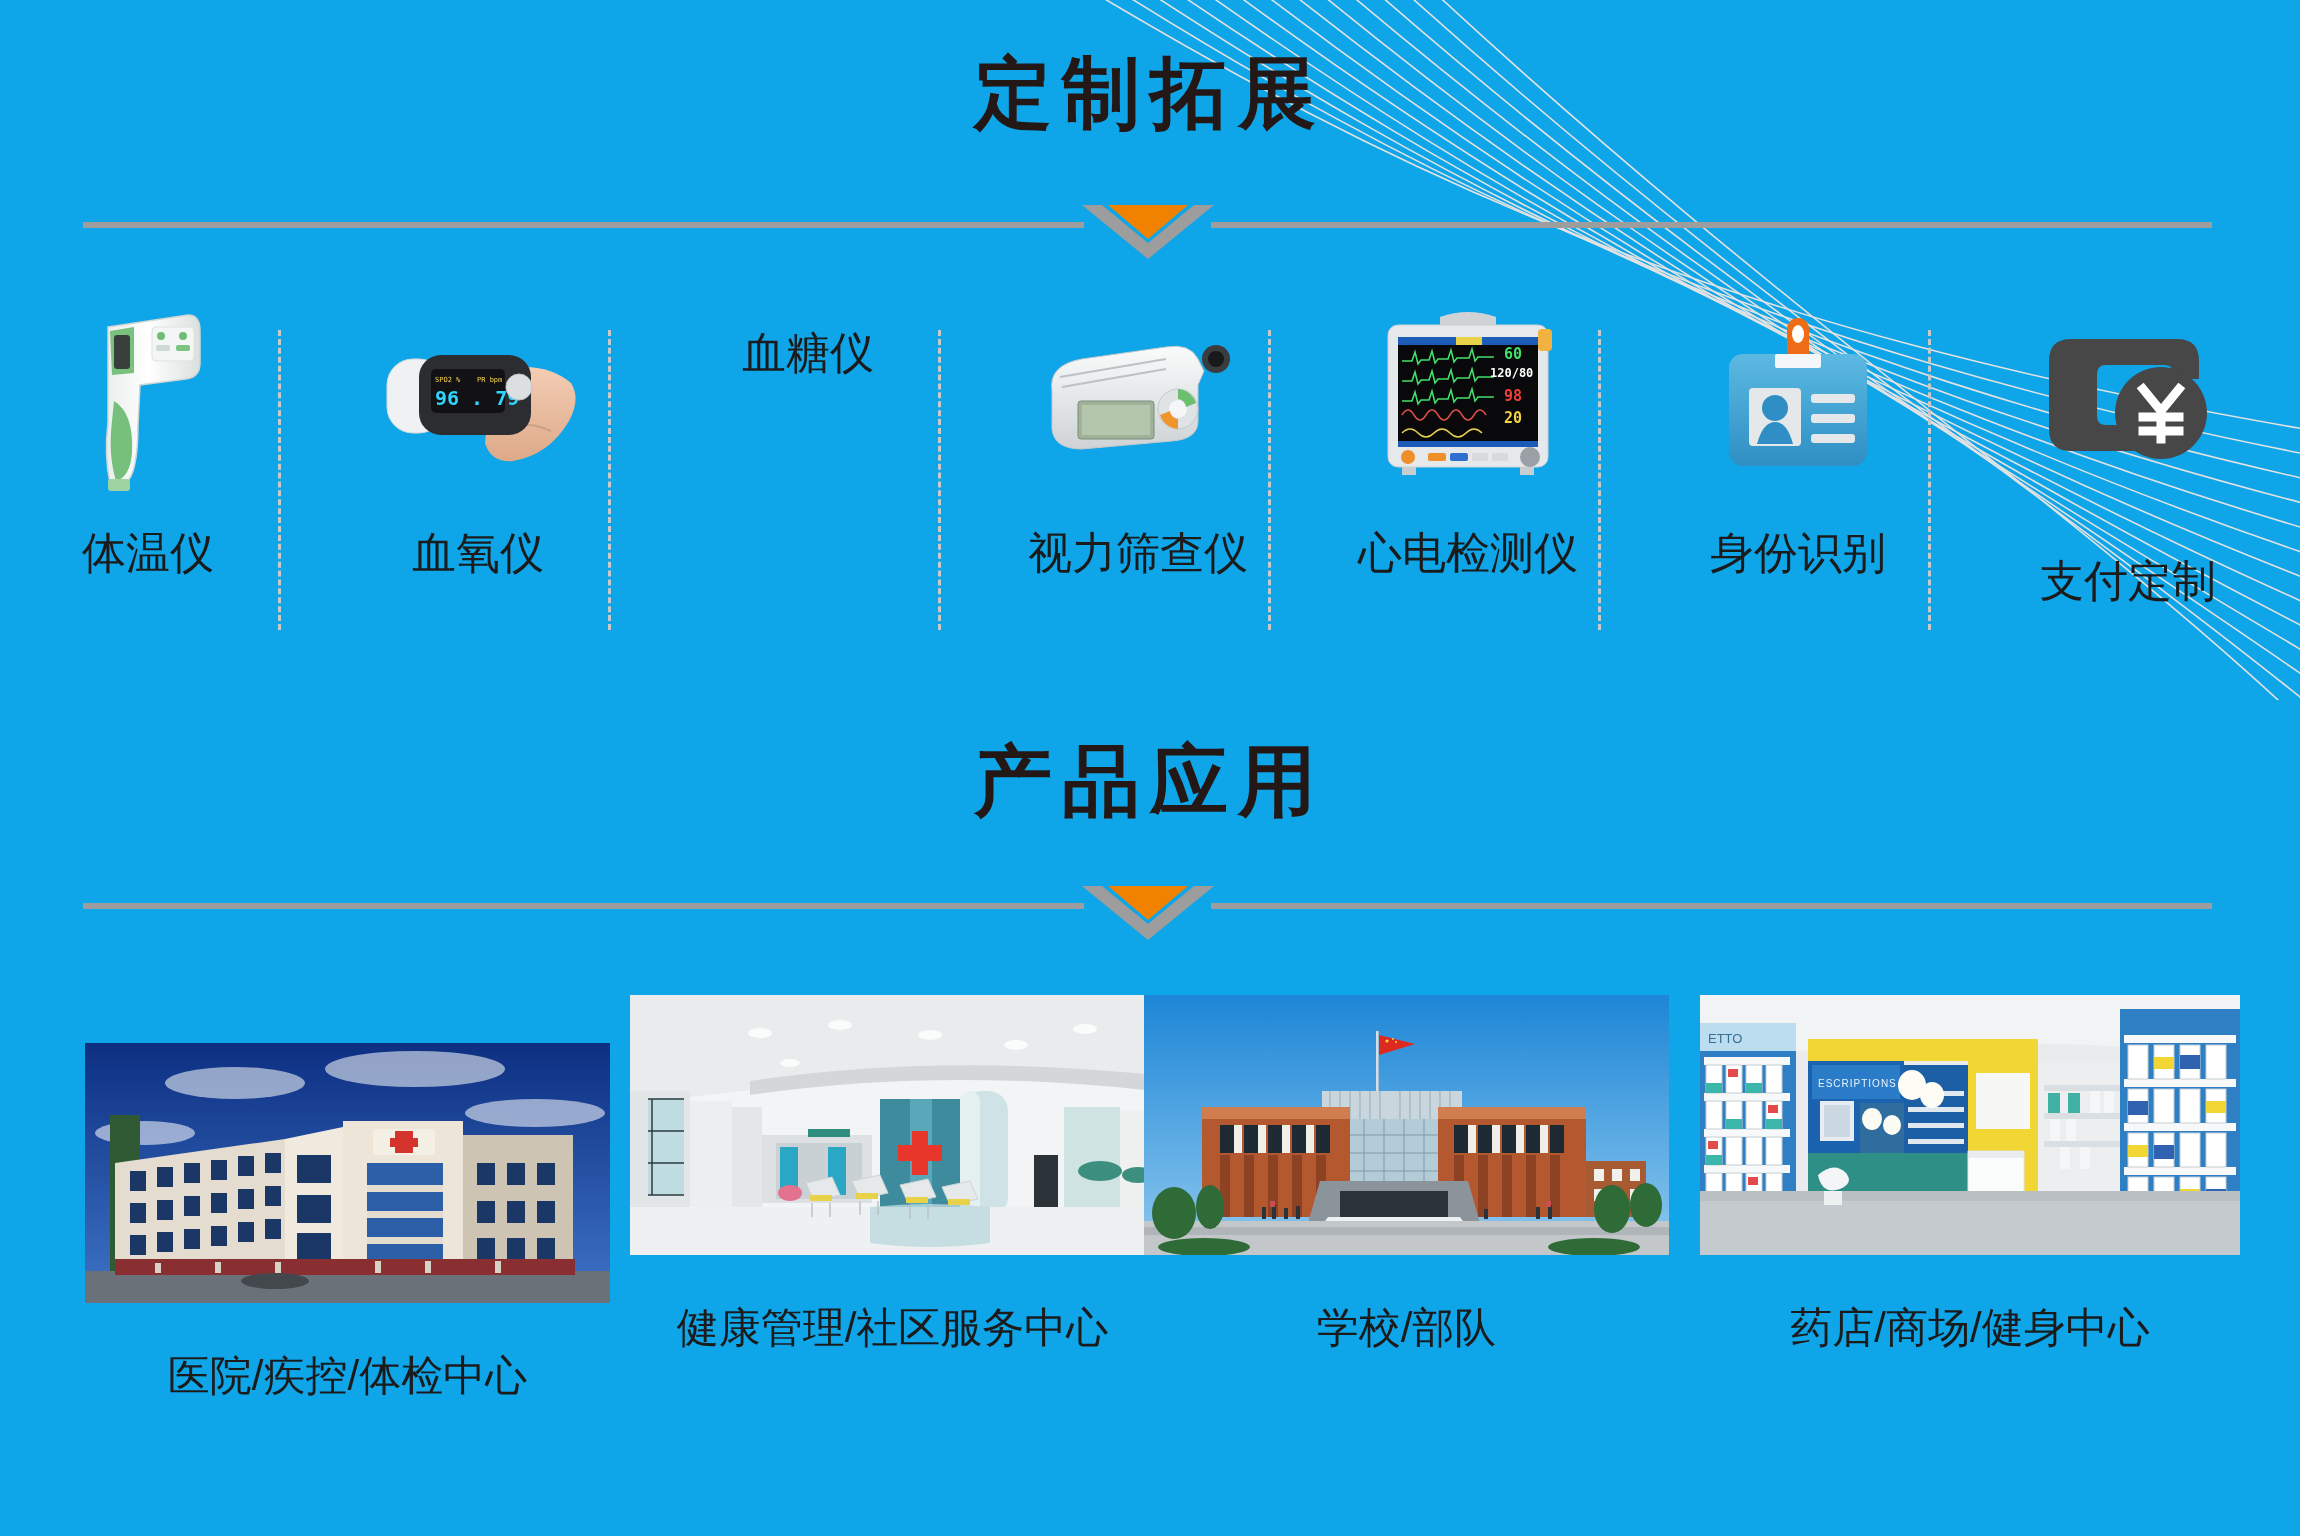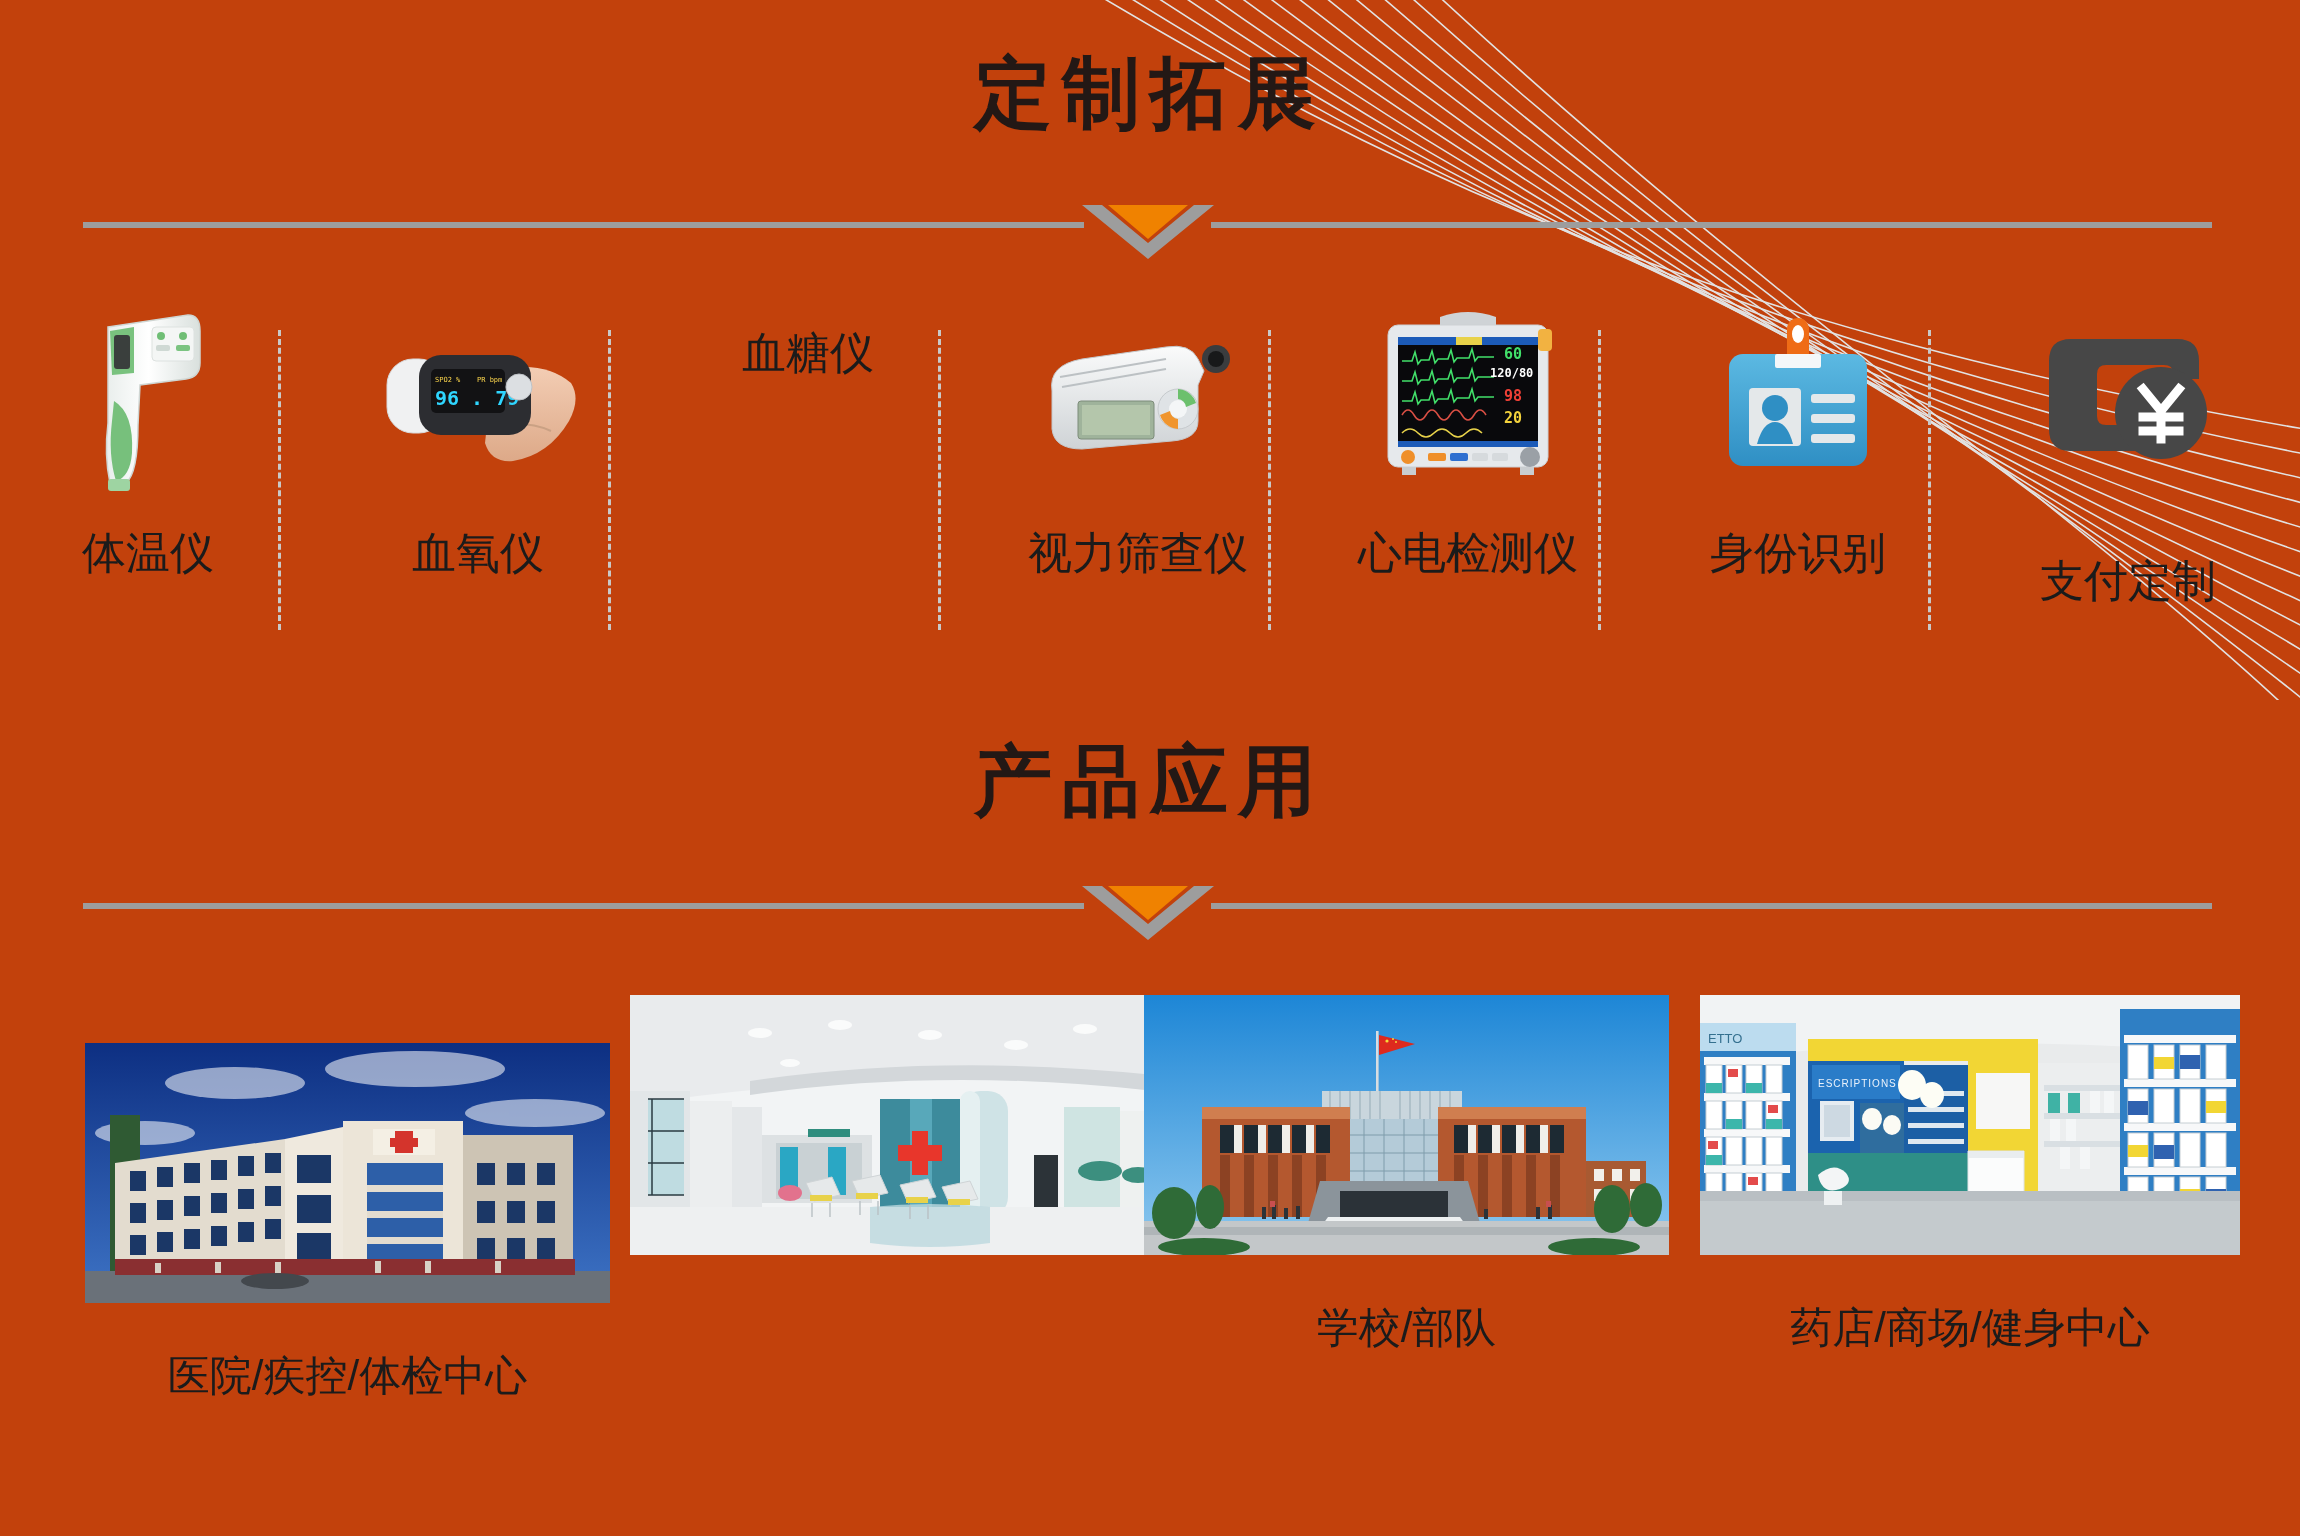--- a/index.html
+++ b/index.html
@@ -2,21 +2,21 @@
 <html><head>
 <meta charset="utf-8">
 <style>
   * { margin:0; padding:0; box-sizing:border-box; }
   html,body {
     width:2300px; height:1536px;
     background:#ffffff;
     font-family:"Liberation Sans","DejaVu Sans",sans-serif;
     overflow:hidden;
   }
-  #page { position:relative; width:2300px; height:1536px; background:#c2410c; overflow:hidden; }
+  #page { position:relative; width:2300px; height:1536px; background:#0ea5e9; overflow:hidden; }
 
   
   .bg-fan { position:absolute; top:0; right:0; width:1200px; height:700px; pointer-events:none; z-index:0; }
 
   
   .section-title {
     position:absolute; left:0; width:2300px; text-align:center;
     font-weight:bold; color:#231815; letter-spacing:10px;
     font-size:78px; line-height:1;
   }
@@ -411,20 +411,21 @@
               <rect x="226" y="198" width="22" height="6"></rect>
             <rect x="276" y="202" width="22" height="6"></rect>
               <rect x="318" y="204" width="22" height="6"></rect>
             </g>
           <g stroke="#b9c0c4" stroke-width="1.4">
               <path d="M182 208 v14 M200 208 v14 M230 206 v14 M248 206 v14 M280 210 v14 M298 210 v14"></path>
             </g>
           <ellipse cx="160" cy="198" rx="12" ry="8" fill="#e2728d"></ellipse>
         </svg>
       </div>
+      <div class="alabel">健康管理/社区服务中心</div>
     </div>
 
     <div class="app" style="left:1144px; width:525px;">
       <div class="photo">
         <svg class="sc" viewBox="0 0 525 260" preserveAspectRatio="none">
           <defs>
               <linearGradient id="sky3" x1="0" y1="0" x2="0" y2="1">
             <stop offset="0" stop-color="#1d86d6"></stop>
                 <stop offset="1" stop-color="#8fc9ef"></stop>
               </linearGradient>

